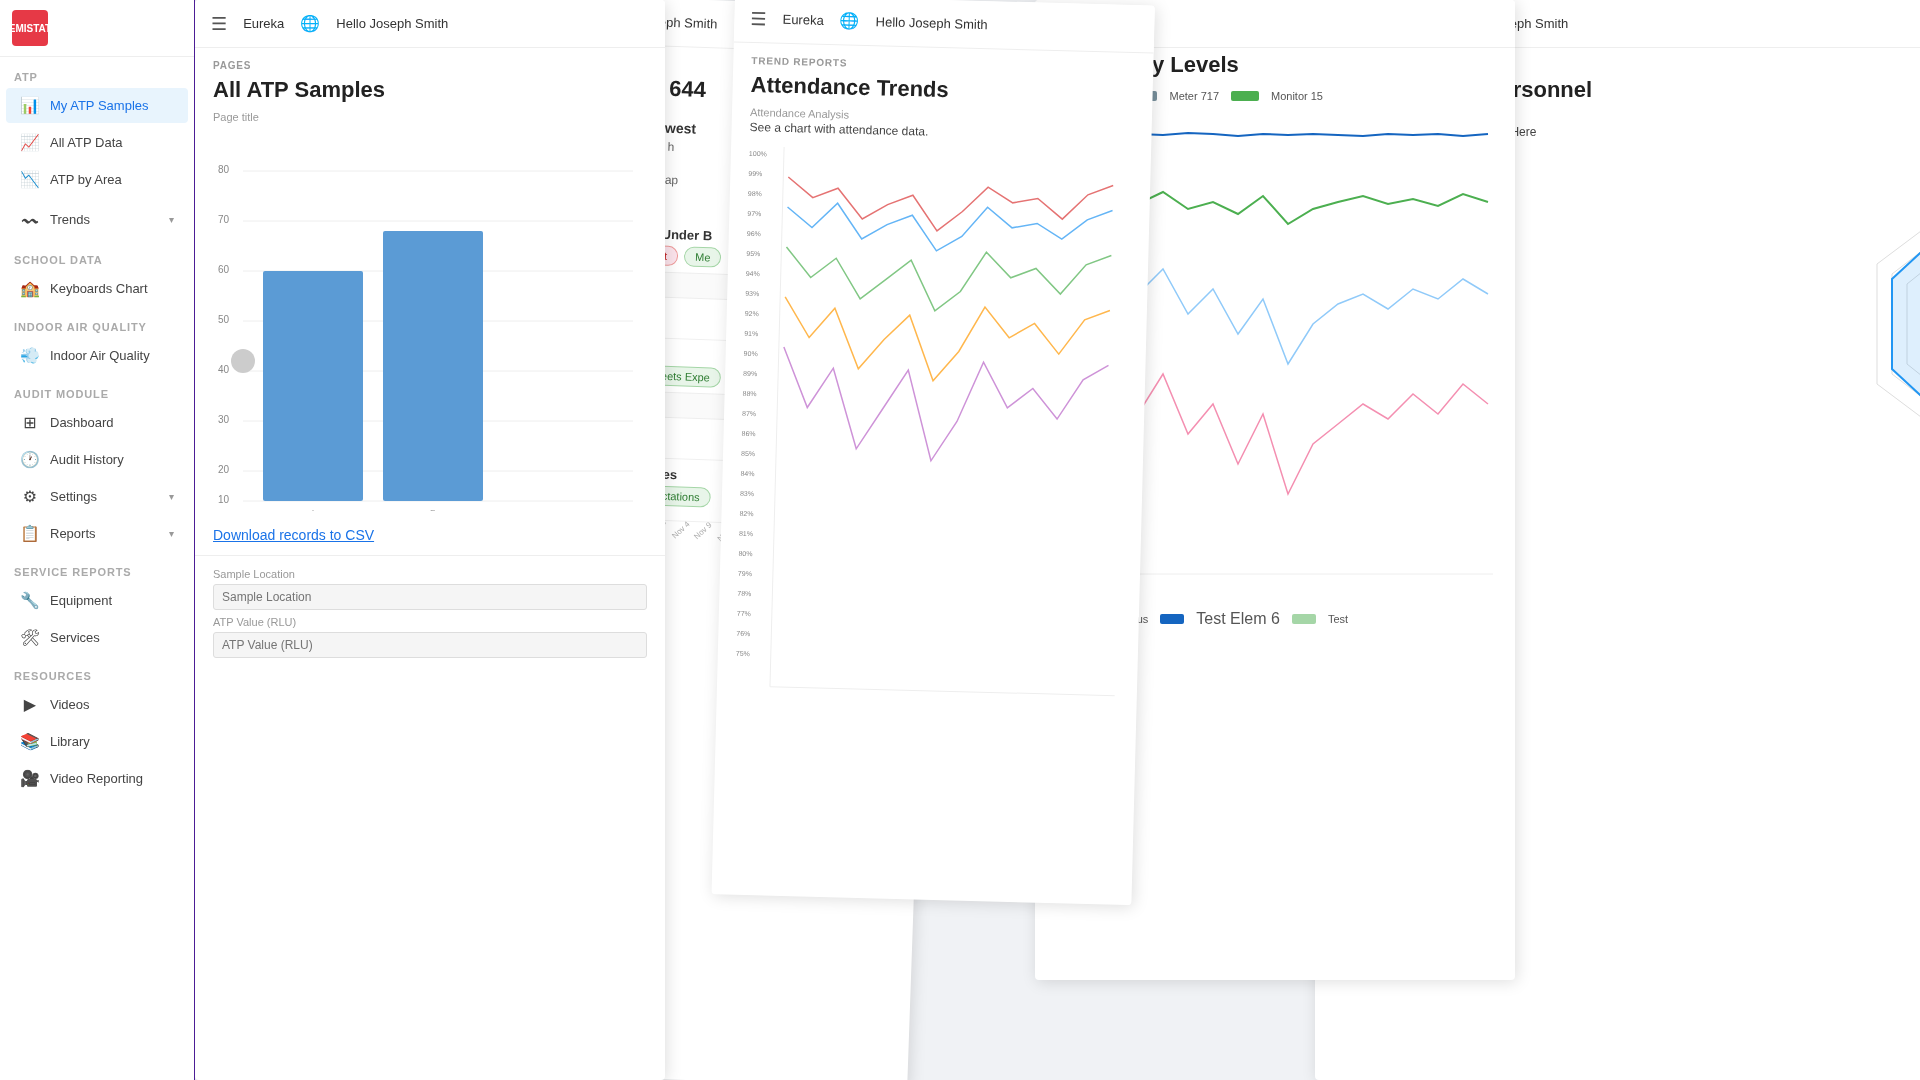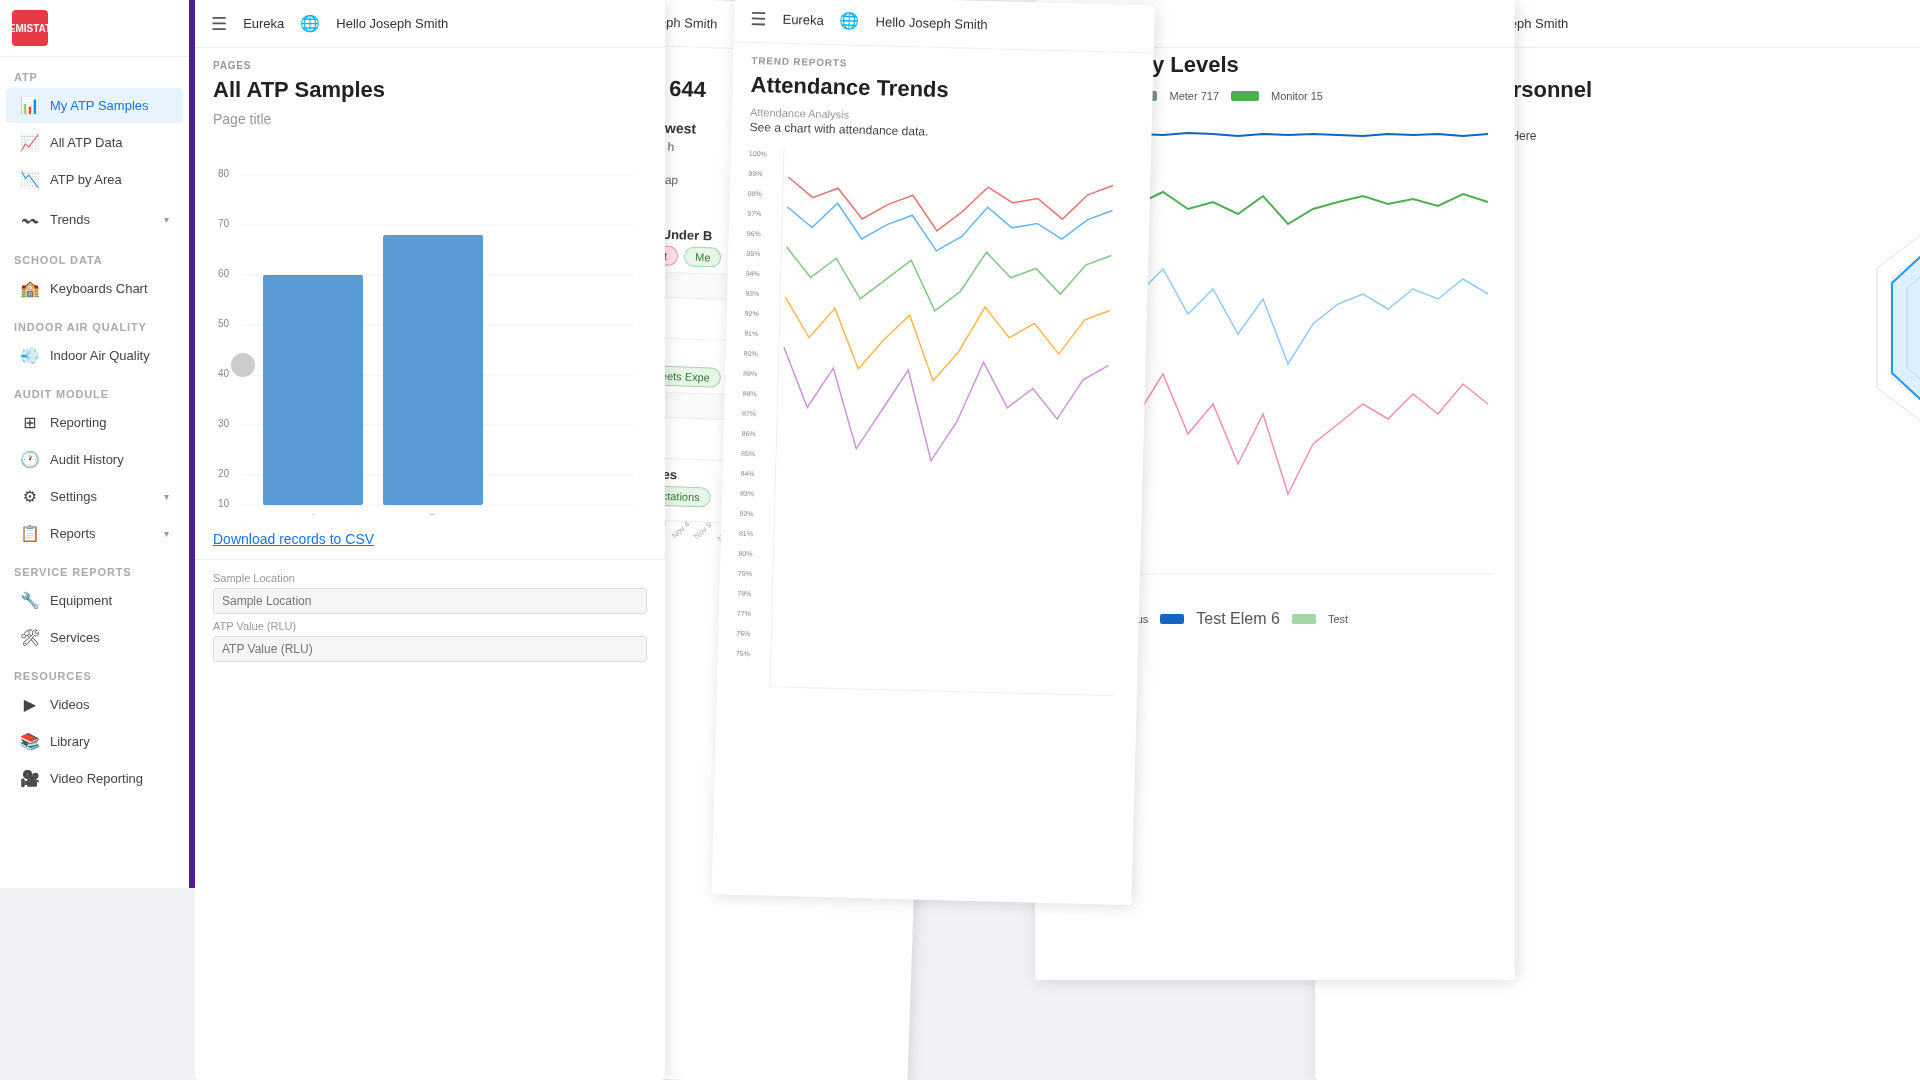--- a/index.html
+++ b/index.html
@@ -3,24 +3,24 @@
   <meta charset="utf-8">
   <style>
     * { margin: 0; padding: 0; box-sizing: border-box; }
     body { font-family: 'Segoe UI', Arial, sans-serif; background: #f0f2f5; width: 1920px; height: 1080px; overflow: hidden; display: flex; }
 
     
     .sidebar {
       width: 195px;
       min-width: 195px;
       background: #fff;
-      border-right: 6px solid #4c1d95;
+      border-right: 1px solid #4c1d95;
       display: flex;
       flex-direction: column;
-      height: 888px;
+      height: 1080px;
       overflow-y: auto;
       z-index: 10;
     }
     .sidebar-logo {
       display: flex; align-items: center; padding: 10px 12px; border-bottom: 1px solid #eee;
     }
     .logo-box {
       width: 36px; height: 36px; background: #e63946; border-radius: 4px;
       display: flex; align-items: center; justify-content: center; color: #fff; font-size: 10px; font-weight: bold; line-height: 1.1; text-align: center;
     }
@@ -64,21 +64,21 @@
     .hamburger { font-size: 18px; color: #555; cursor: pointer; }
     .panel-nav-icon { font-size: 16px; color: #555; }
 
     
     .panel-atp {
       left: 0; top: 0; width: 470px; height: 1080px;
       z-index: 4;
     }
     .panel-section-tag { font-size: 10px; font-weight: 700; color: #999; letter-spacing: 0.08em; padding: 12px 18px 2px; }
     .panel-page-title-big { font-size: 22px; font-weight: 700; color: #222; padding: 4px 18px 8px; }
-    .panel-subtitle-label { font-size: 14px; color: #999; padding: 0 18px; }
+    .panel-subtitle-label { font-size: 11px; color: #999; padding: 0 18px; }
     .panel-subtitle-text { font-size: 12px; color: #444; padding: 2px 18px 10px; }
 
     
     .chart-area { padding: 8px 18px; }
 
     
     .panel-audit {
       left: 270px; top: 0; width: 480px; height: 1080px;
       z-index: 5;
       transform: rotate(2deg);
@@ -170,21 +170,21 @@
 
   <div class="sidebar-section-label">INDOOR AIR QUALITY</div>
   <div class="sidebar-item">
     <span class="icon">💨</span>
     <span class="sidebar-item-label">Indoor Air Quality</span>
   </div>
 
   <div class="sidebar-section-label">AUDIT MODULE</div>
   <div class="sidebar-item">
     <span class="icon">⊞</span>
-    <span class="sidebar-item-label">Reporting</span>
+    <span class="sidebar-item-label">Dashboard</span>
   </div>
   <div class="sidebar-item">
     <span class="icon">🕐</span>
     <span class="sidebar-item-label">Audit History</span>
   </div>
   <div class="sidebar-item has-arrow">
     <div class="left">
       <span class="icon">⚙</span>
       <span class="sidebar-item-label">Settings</span>
     </div>

